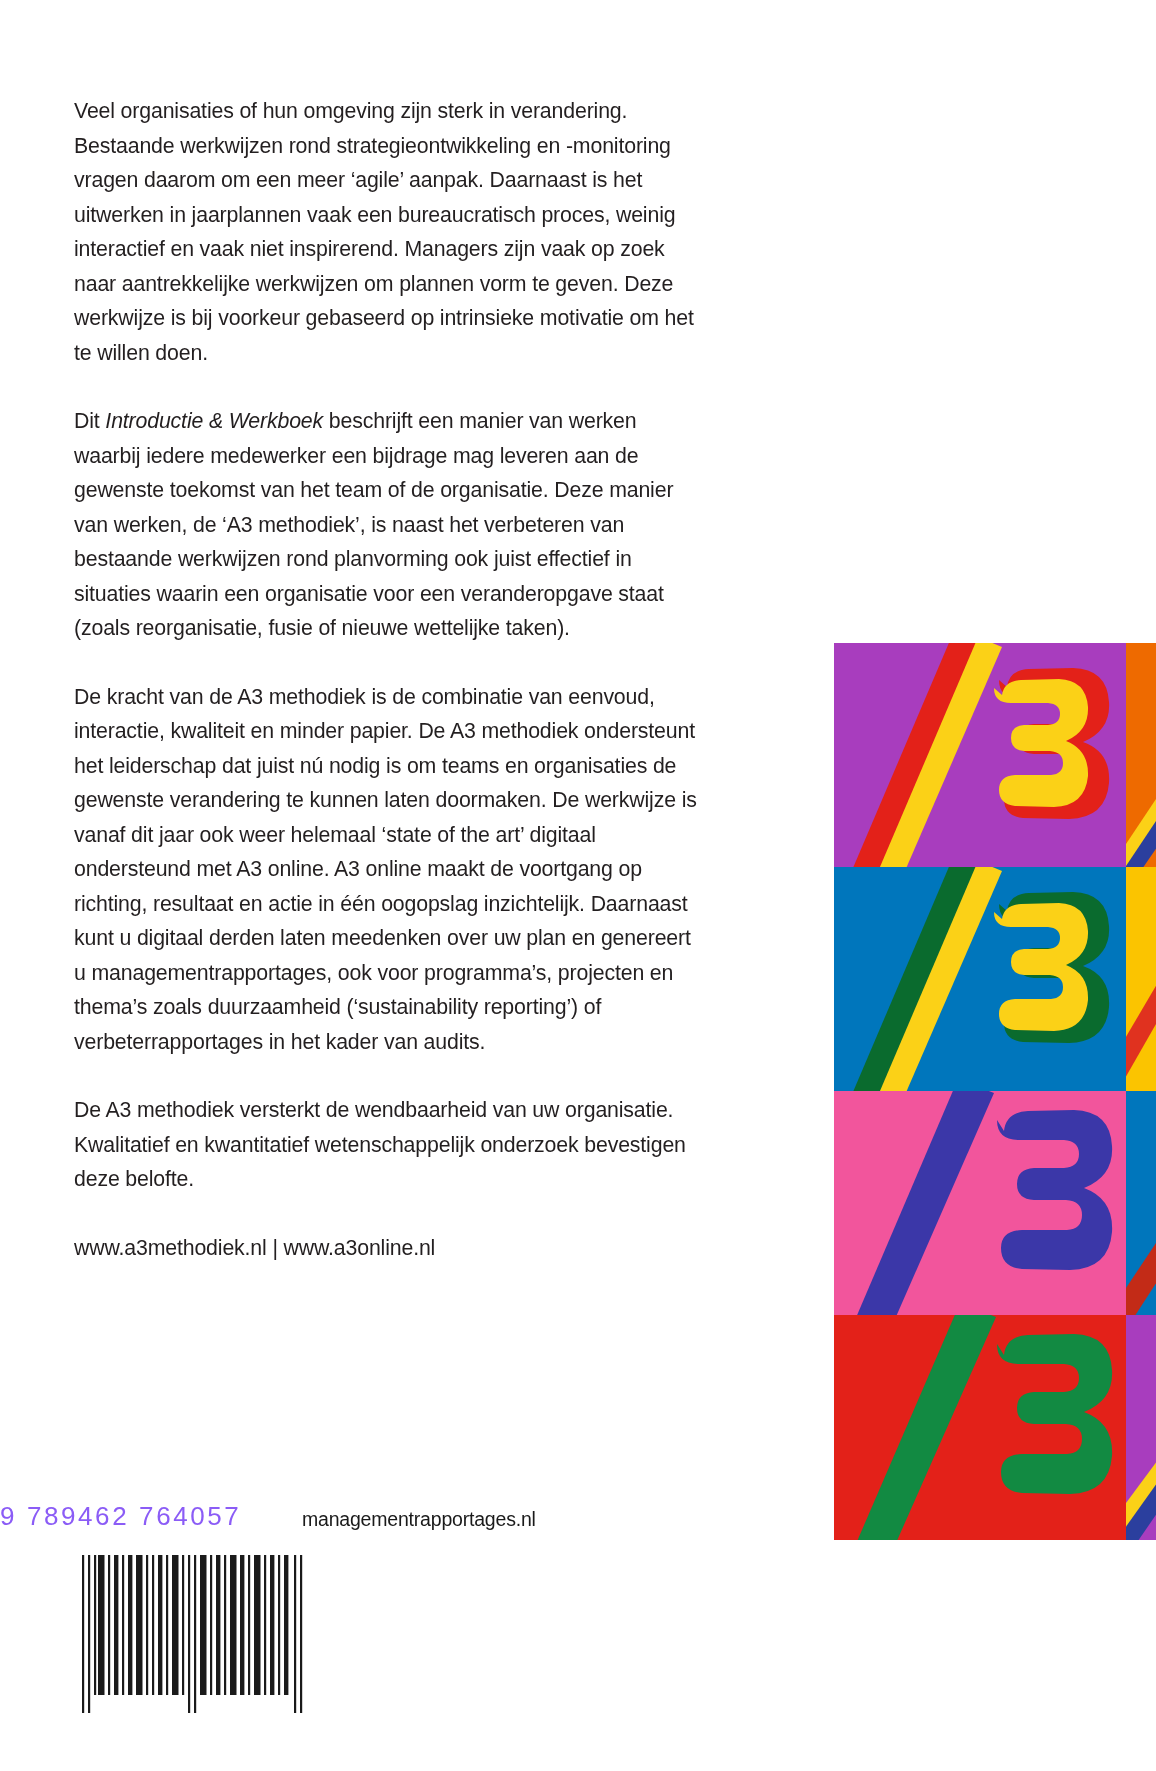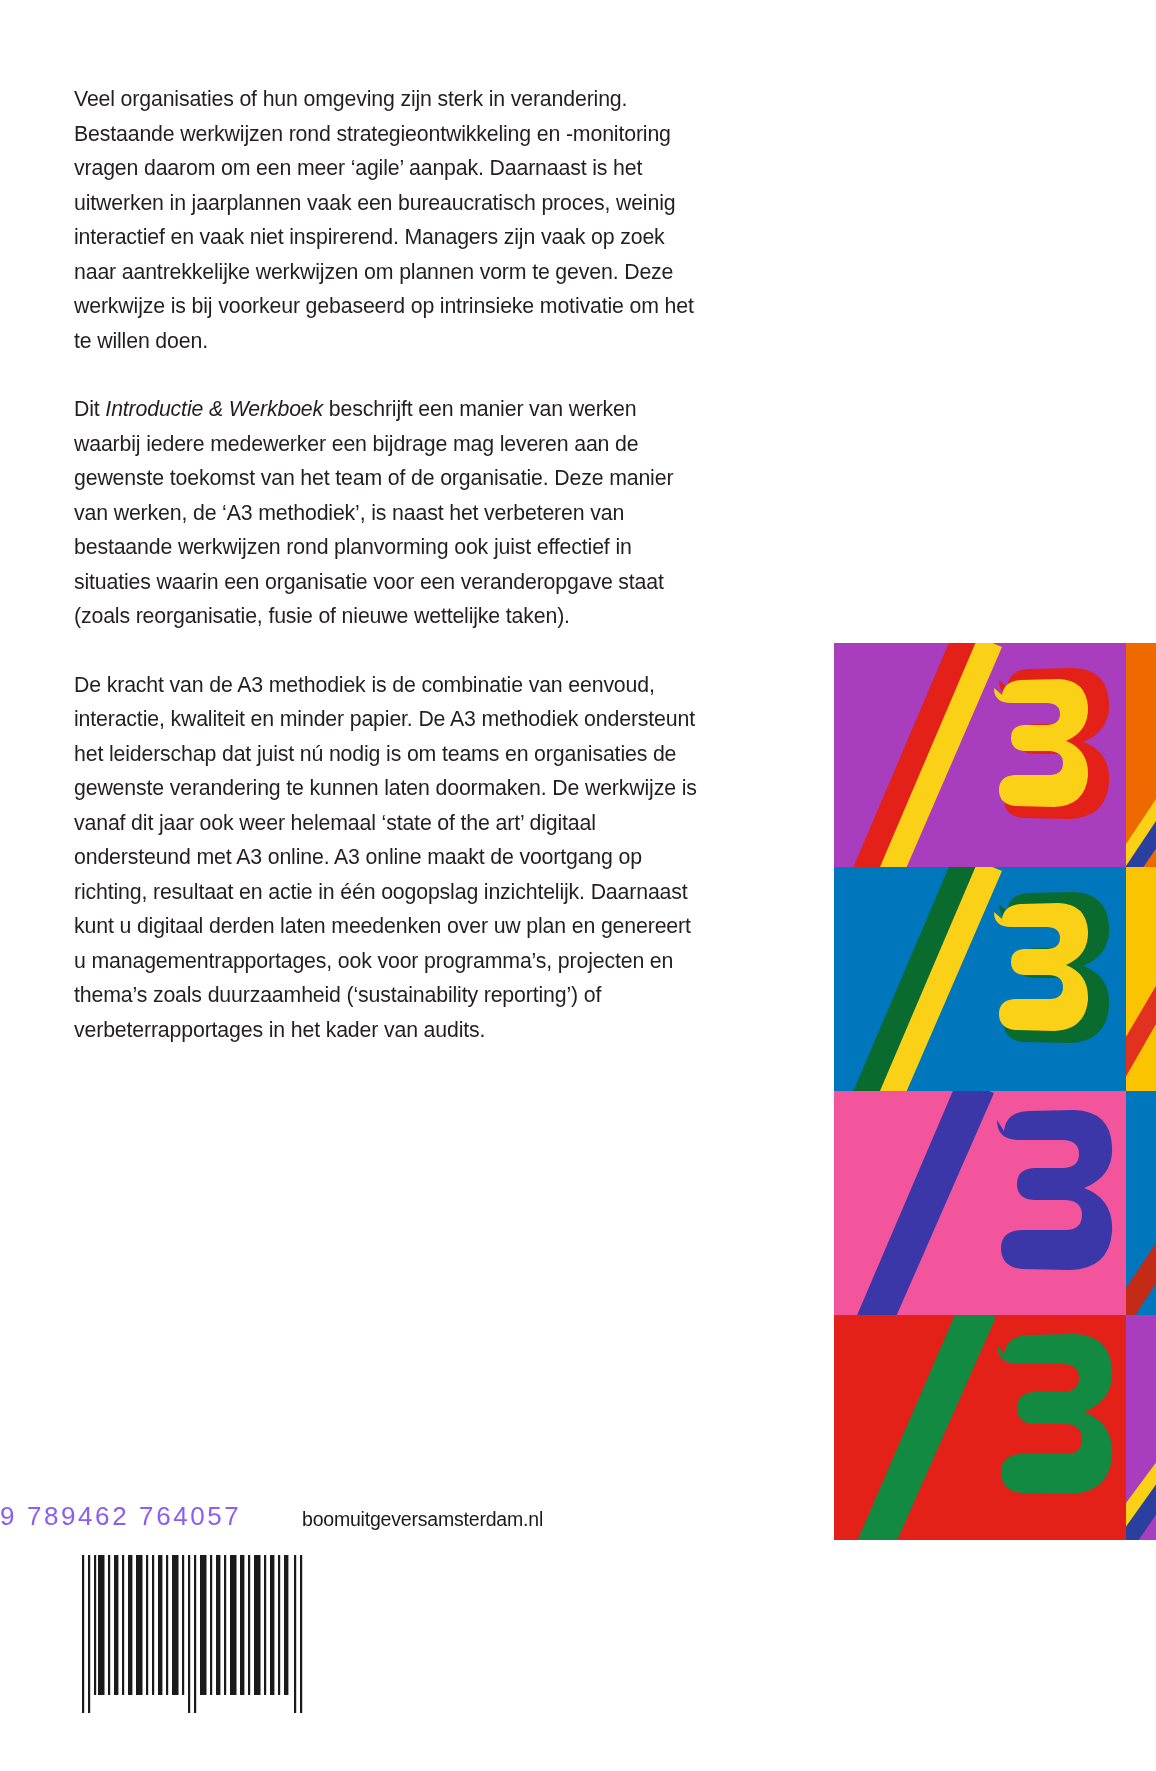--- a/index.html
+++ b/index.html
@@ -22,21 +22,21 @@
     left: 74px;
     top: 78px;
     width: 632px;
     color: #231f20;
     font-size: 21.3px;
     line-height: 34.5px;
     letter-spacing: -0.15px;
     font-family: "Liberation Sans", sans-serif;
   }
   .blurb p {
-    margin: 4px 0 34px 0;
+    margin: 16px 0 34px 0;
   }
   .blurb p:last-child { margin-bottom: 0; }
   .blurb i { font-style: italic; }
 
   
   .artwork {
     position: absolute;
     left: 834px;
     top: 643px;
     width: 322px;
@@ -120,21 +120,23 @@
 </head>
 <body>
 
 <div class="blurb">
   <p>Veel organisaties of hun omgeving zijn sterk in verandering. Bestaande werkwijzen rond strategieontwikkeling en -monitoring vragen daarom om een meer ‘agile’ aanpak. Daarnaast is het uitwerken in jaarplannen vaak een bureaucratisch proces, weinig interactief en vaak niet inspirerend. Managers zijn vaak op zoek naar aantrekkelijke werkwijzen om plannen vorm te geven. Deze werkwijze is bij voorkeur gebaseerd op intrinsieke motivatie om het te willen doen.</p>
 
   <p><span>Dit </span><i>Introductie &amp; Werkboek</i><span> beschrijft een manier van werken waarbij iedere medewerker een bijdrage mag leveren aan de gewenste toekomst van het team of de organisatie. Deze manier van werken, de ‘A3 methodiek’, is naast het verbeteren van bestaande werkwijzen rond planvorming ook juist effectief in situaties waarin een organisatie voor een veranderopgave staat (zoals reorganisatie, fusie of nieuwe wettelijke taken).</span></p>
 
   <p>De kracht van de A3 methodiek is de combinatie van eenvoud, interactie, kwaliteit en minder papier. De A3 methodiek ondersteunt het leiderschap dat juist nú nodig is om teams en organisaties de gewenste verandering te kunnen laten doormaken. De werkwijze is vanaf dit jaar ook weer helemaal ‘state of the art’ digitaal ondersteund met A3 online. A3 online maakt de voortgang op richting, resultaat en actie in één oogopslag inzichtelijk. Daarnaast kunt u digitaal derden laten meedenken over uw plan en genereert u managementrapportages, ook voor programma’s, projecten en thema’s zoals duurzaamheid (‘sustainability reporting’) of verbeterrapportages in het kader van audits.</p>
 
-
+  <p>De A3 methodiek versterkt de wendbaarheid van uw organisatie. Kwalitatief en kwantitatief wetenschappelijk onderzoek bevestigen deze belofte.</p>
+
+  <p>www.a3methodiek.nl | www.a3online.nl</p>
 
 </div>
 
 <div class="artwork">
 
   <div class="art-main">
 
     <div class="panel panel-0">
       <svg viewBox="0 0 292 224" preserveAspectRatio="none">
         <rect x="0" y="0" width="292" height="224" fill="#A83DBE"></rect>
@@ -244,13 +246,13 @@
       <rect x="204" y="0" width="4.4" height="140"></rect>
 
       <rect x="214" y="0" width="2.2" height="158"></rect>
       <rect x="220" y="0" width="2.2" height="158"></rect>
     </g>
   </svg>
 </div>
 
 <div class="barcode-digits">9 789462 764057</div>
 
-<div class="publisher">boomuitgeversamsterdam.nl</div>
+<div class="publisher">managementrapportages.nl</div>
 
 </body></html>

